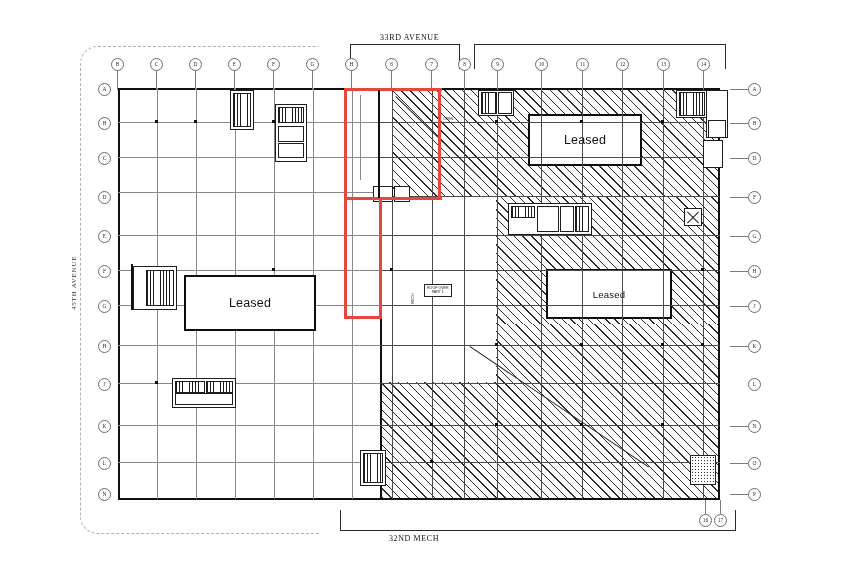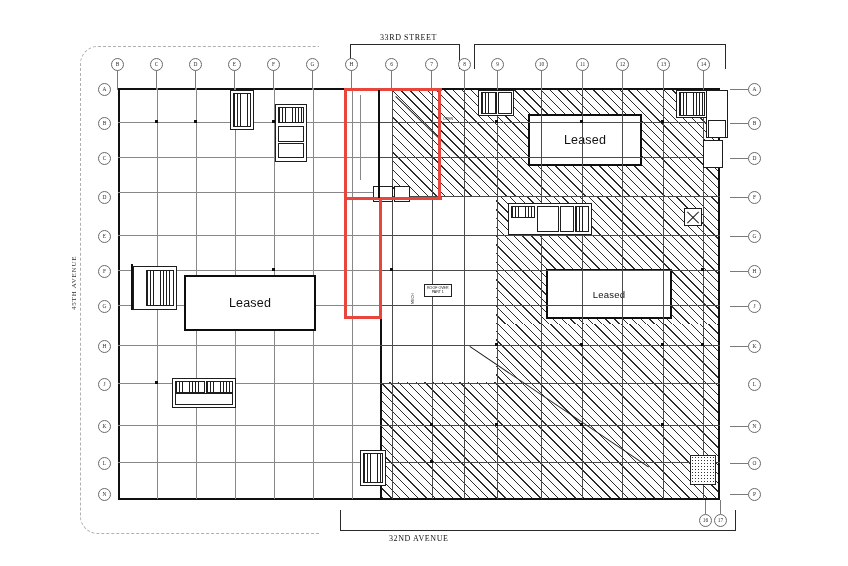--- a/index.html
+++ b/index.html
@@ -129,22 +129,22 @@
 <body>
 
 <div id="plan">
 
   <div class="prop-line abs" style="left:80px;top:46px;width:238px;height:486px;border-radius:18px 0 0 18px;border-right:none;"></div>
 
   <div class="bracket" style="left:350px;top:44px;width:108px;height:24px;"></div>
   <div class="bracket" style="left:474px;top:44px;width:250px;height:24px;"></div>
   <div class="bracket-b" style="left:340px;top:510px;width:394px;height:20px;"></div>
 
-  <div class="street-label abs" style="left:380px;top:33px;">33RD STREET</div>
-  <div class="street-label abs" style="left:389px;top:534px;">32ND AVENUE</div>
+  <div class="street-label abs" style="left:380px;top:33px;">33RD AVENUE</div>
+  <div class="street-label abs" style="left:389px;top:534px;">32ND MECH</div>
   <div class="vert-label abs" style="left:70px;top:310px;">45TH AVENUE</div>
 
   <div class="wall-v" style="left:118px;top:88px;height:412px;"></div>
   <div class="wall-h" style="left:118px;top:88px;width:262px;"></div>
   <div class="wall-h" style="left:118px;top:498px;width:262px;"></div>
 
   <div class="gline-v thin" style="left:157px;top:88px;height:411px;"></div>
   <div class="gline-v thin" style="left:196px;top:88px;height:411px;"></div>
   <div class="gline-v thin" style="left:235px;top:88px;height:411px;"></div>
   <div class="gline-v thin" style="left:274px;top:88px;height:411px;"></div>

